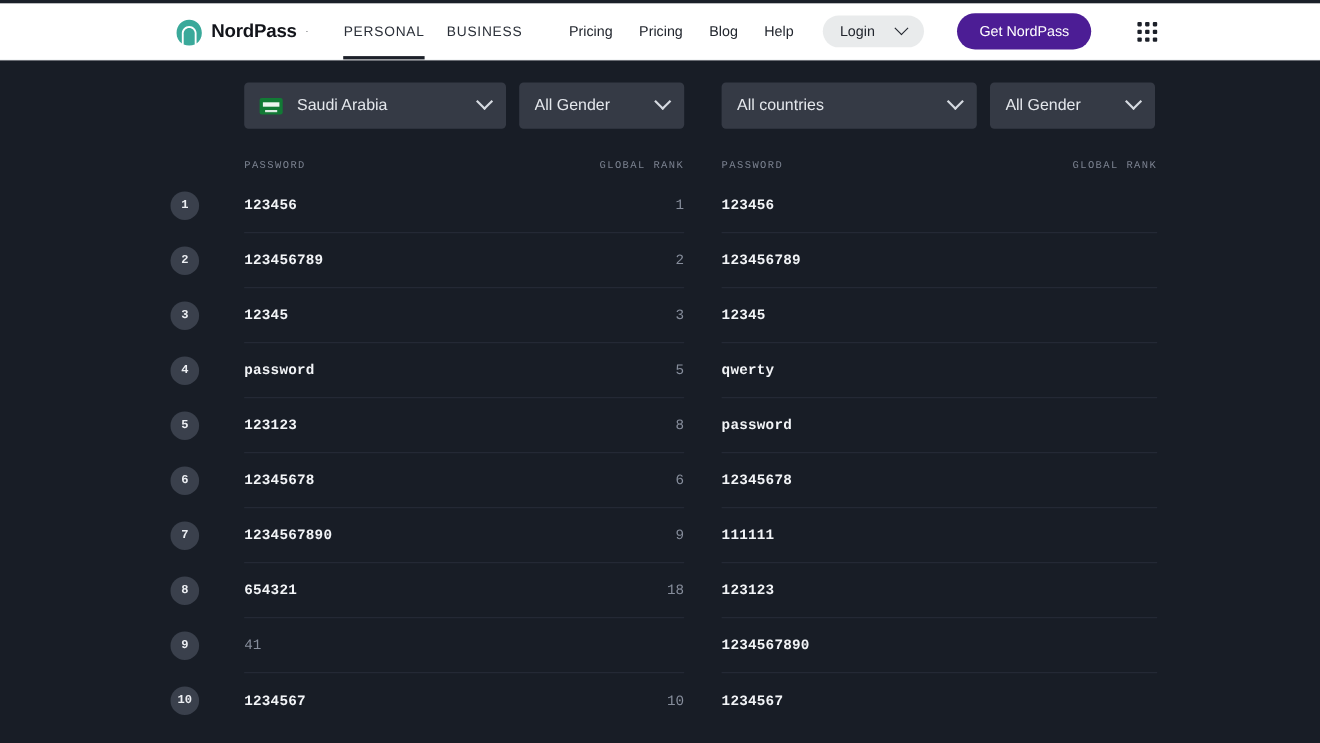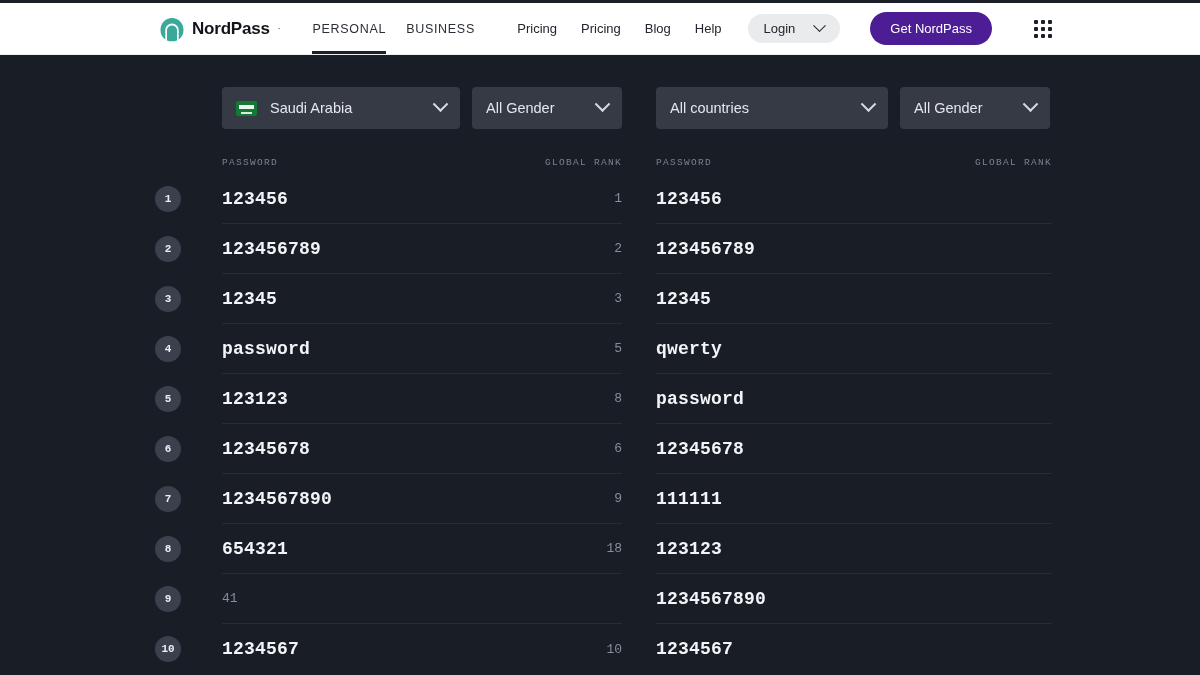--- a/index.html
+++ b/index.html
@@ -147,21 +147,21 @@
   
   .page {
     background: #181d26;
     width: 100%;
     height: 620px;
     position: relative;
   }
 
   .board {
     display: flex;
-    padding-top: 32px;
+    padding-top: 20px;
     padding-left: 222px;
   }
 
   .panel { position: relative; }
   .panel-left  { width: 400px; margin-right: 34px; }
   .panel-right { width: 396px; }
 
   
   .filters {
     display: flex;
@@ -260,21 +260,21 @@
     font-size: 11px;
     font-weight: bold;
     display: flex;
     align-items: center;
     justify-content: center;
     font-family: "Liberation Mono", monospace;
   }
 
   .pw {
     font-family: "Liberation Mono", monospace;
-    font-size: 18px;
+    font-size: 13px;
     font-weight: bold;
     color: #f2f4f7;
     letter-spacing: 0.2px;
     flex: 1;
   }
 
   .rank {
     font-family: "Liberation Mono", monospace;
     font-size: 13px;
     color: #868d9b;

